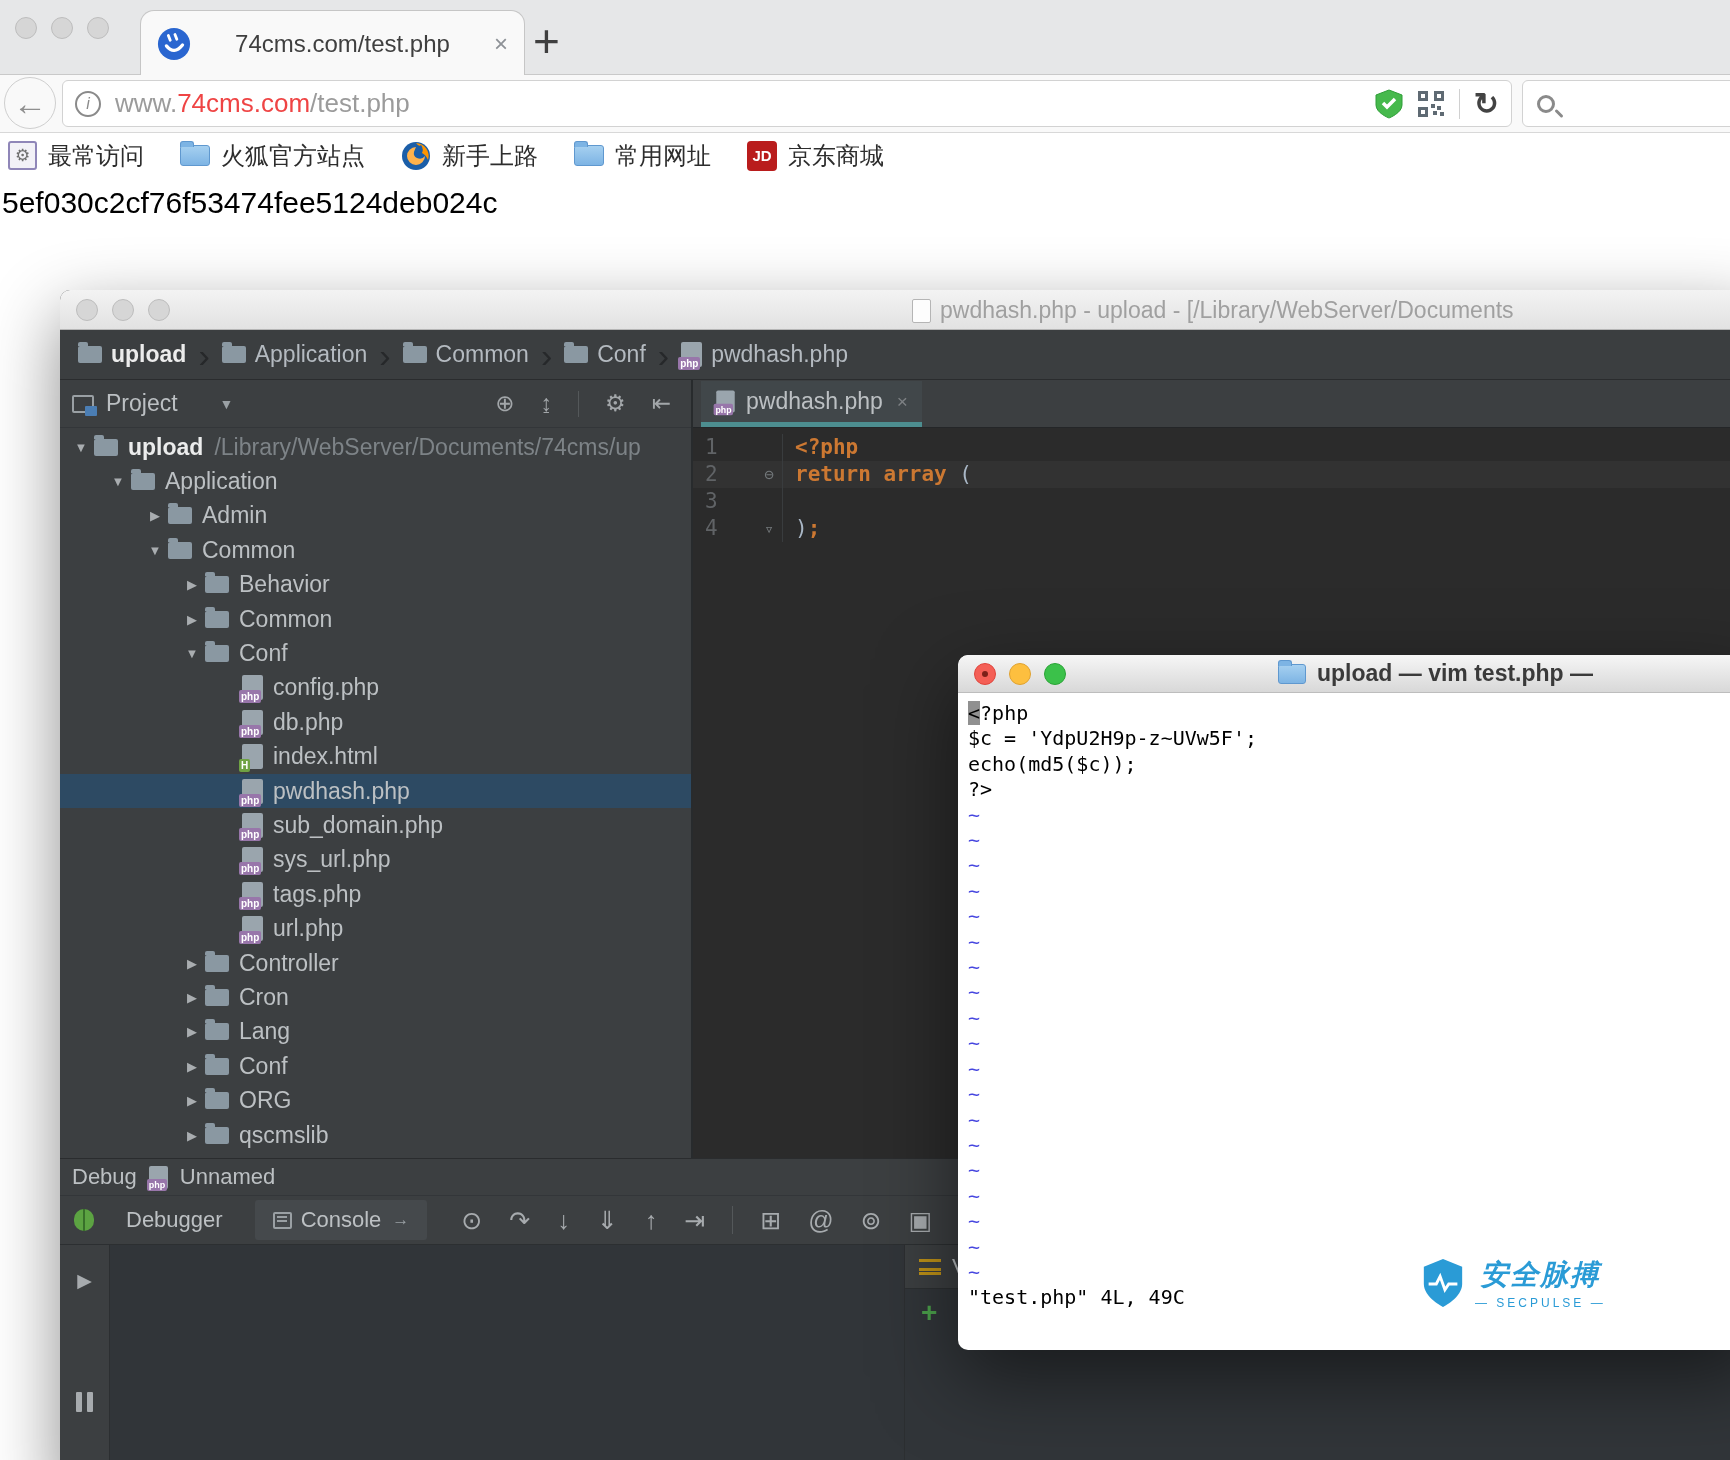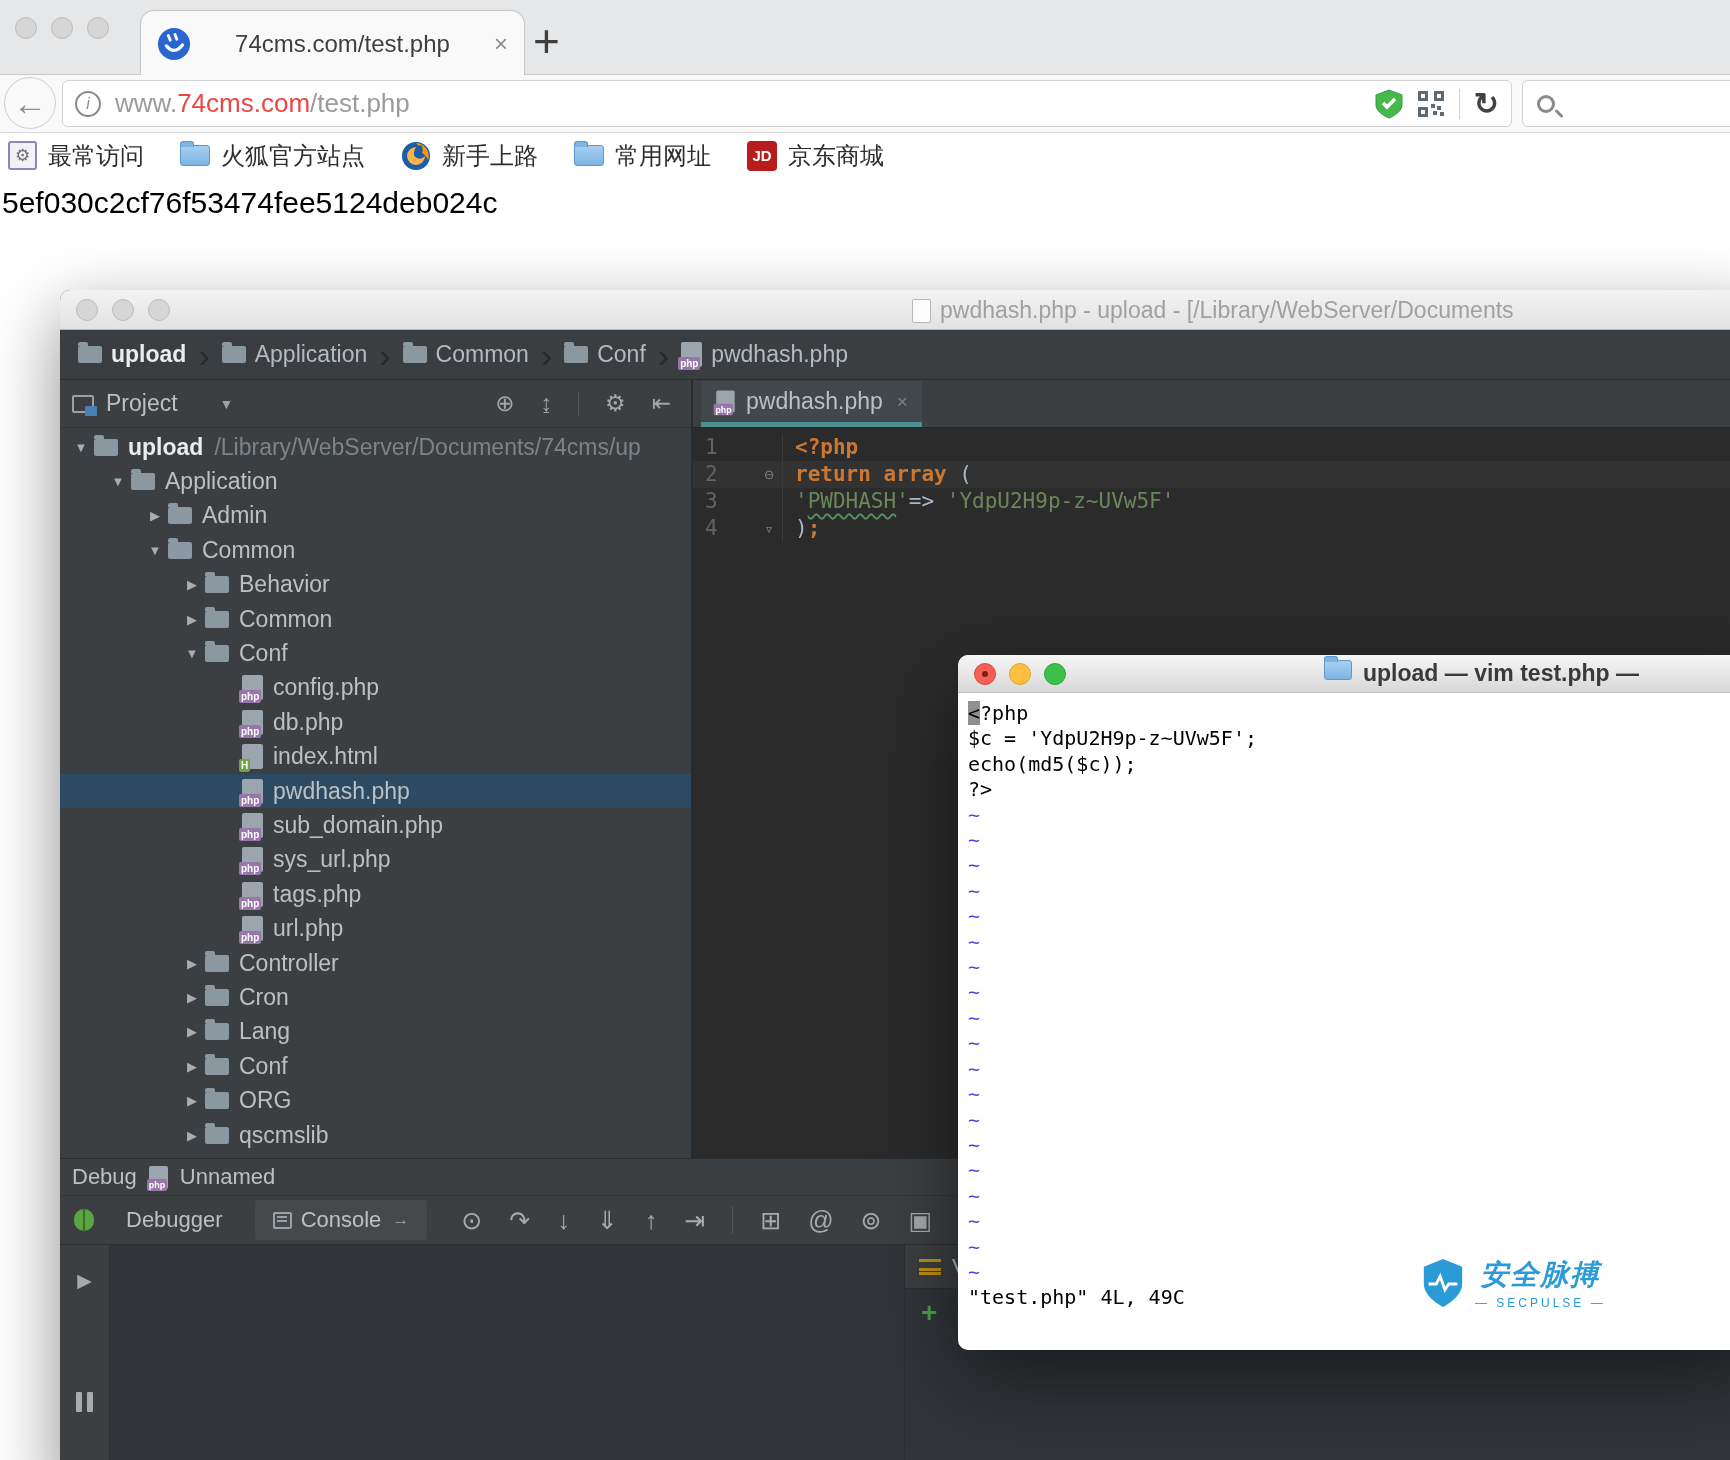--- a/index.html
+++ b/index.html
@@ -162,22 +162,22 @@
   .term { position:absolute; left:958px; top:655px; width:800px; height:695px; background:#fff;
     border-radius:10px; box-shadow:0 28px 80px rgba(0,0,0,.5); z-index:20; overflow:hidden; }
   .term-titlebar { height:38px; background:linear-gradient(#f6f6f6,#d8d8d8); border-bottom:1px solid #bdbdbd;
     border-radius:10px 10px 0 0; position:relative; display:flex; align-items:center; }
   .term-lights { display:flex; gap:13px; margin-left:16px; }
   .tl.red { background:#f45f56; border:1px solid #df453c; position:relative; }
   .tl.red::after { content:""; position:absolute; left:7px; top:7px; width:6px; height:6px;
     border-radius:50%; background:#7c2018; }
   .tl.yellow { background:#fdbf3f; border:1px solid #dfa231; }
   .tl.green2 { background:#3bc14a; border:1px solid #2ba437; }
-  .term-title { position:absolute; left:320px; display:flex; align-items:flex-start; gap:11px;
-    font-size:23px; color:#3a3a3a; font-weight:bold; white-space:nowrap;margin-left:46px; }
+  .term-title { position:absolute; left:320px; display:flex; align-items:center; gap:11px;
+    font-size:23px; color:#3a3a3a; font-weight:bold; white-space:nowrap; }
   .term-title .bm-folder { width:28px; height:20px; }
   .term-body { padding:8px 0 0 10px; font-family:"DejaVu Sans Mono",monospace; font-size:20px;
     line-height:25.4px; color:#000; white-space:pre; }
   .tilde { color:#4646df; }
   .vcursor { background:#909090; }
 
   
   .wm { position:absolute; left:1420px; top:1256px; display:flex; align-items:center; gap:9px; z-index:30; }
   .wm-texts { display:flex; flex-direction:column; align-items:center; }
   .wm-cn { font-size:28px; font-weight:bold; color:#2a9bd6; letter-spacing:2px;font-style:italic; }
@@ -468,21 +468,20 @@
             <span class="ltext"><span class="kw">&lt;?php</span></span>
           </div>
           <div class="code-line caret">
             <span class="ln">2</span>
             <span class="fold">⊖</span>
             <span class="ltext"><span class="kw">return array</span><span class="plain"> (</span></span>
           </div>
           <div class="code-line">
             <span class="ln">3</span>
             <span class="fold"></span>
-            <span class="ltext"><span class="str">'</span><span class="str typo">PWDHASH</span><span class="str">'</span><span class="plain">=&gt; </span><span class="str">'YdpU2H9p-z~UVw5F'</span></span>
           </div>
           <div class="code-line">
             <span class="ln">4</span>
             <span class="fold">▿</span>
             <span class="ltext"><span class="plain">)</span><span class="kw">;</span></span>
           </div>
         </div>
     </div>
   </div>
 

